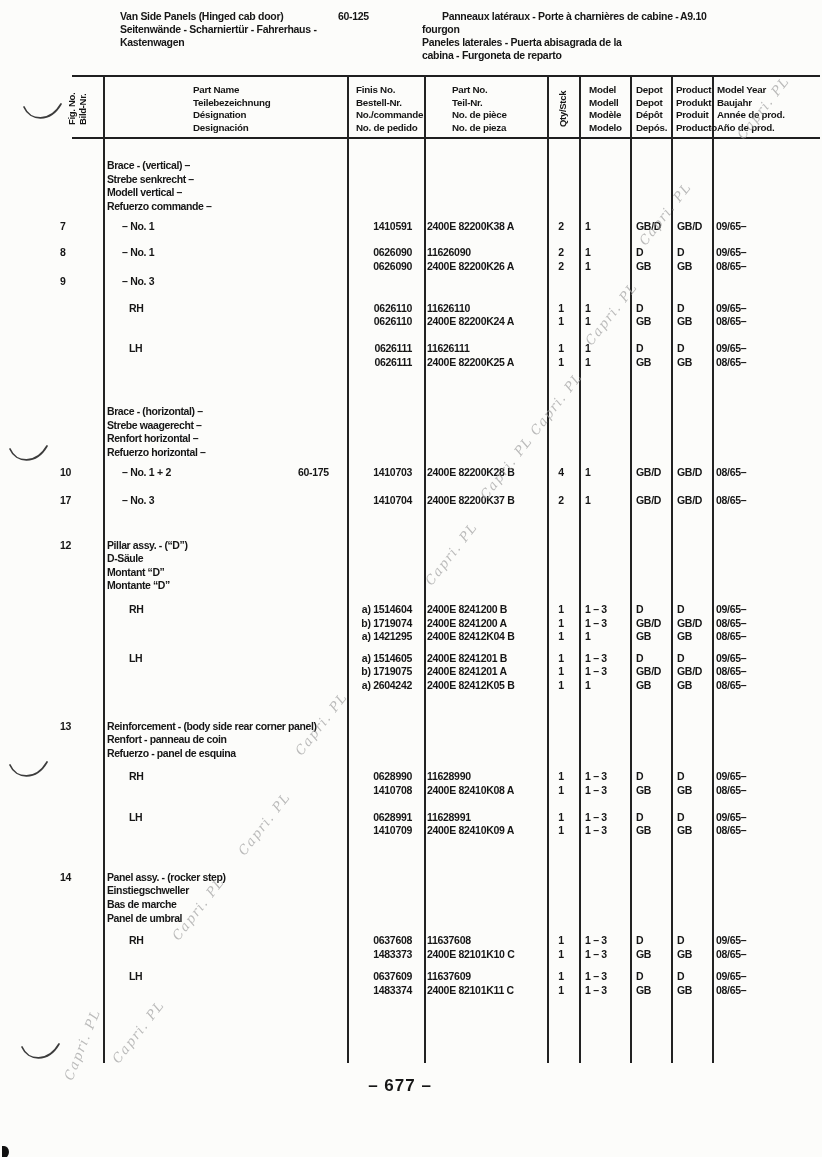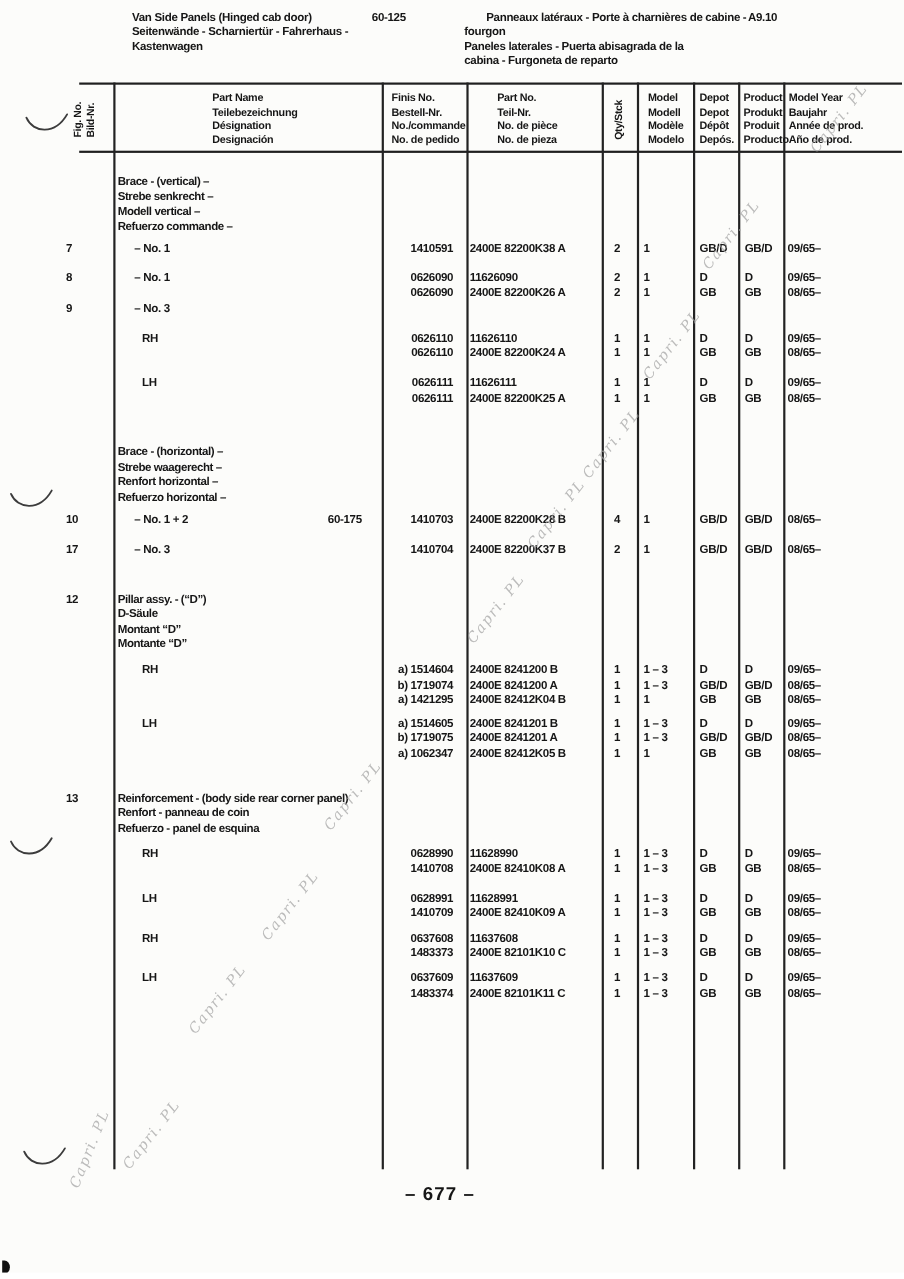--- a/index.html
+++ b/index.html
@@ -302,21 +302,21 @@
         <div class="pline">
           <span class="pc c-finis">b) 1719075</span>
           <span class="pc c-part">2400E 8241201 A</span>
           <span class="pc c-qty">1</span>
           <span class="pc c-model">1 – 3</span>
           <span class="pc c-depot">GB/D</span>
           <span class="pc c-product">GB/D</span>
           <span class="pc c-year">08/65–</span>
         </div>
         <div class="pline">
-          <span class="pc c-finis">a) 1062347</span>
+          <span class="pc c-finis">a) 2604242</span>
           <span class="pc c-part">2400E 82412K05 B</span>
           <span class="pc c-qty">1</span>
           <span class="pc c-model">1</span>
           <span class="pc c-depot">GB</span>
           <span class="pc c-product">GB</span>
           <span class="pc c-year">08/65–</span>
         </div>
       </div>
       <div class="row group" style="margin-top: 27px;">
         <span class="cf">13</span>
@@ -359,20 +359,29 @@
           <span class="pc c-year">09/65–</span>
         </div>
         <div class="pline">
           <span class="pc c-finis">1410709</span>
           <span class="pc c-part">2400E 82410K09 A</span>
           <span class="pc c-qty">1</span>
           <span class="pc c-model">1 – 3</span>
           <span class="pc c-depot">GB</span>
           <span class="pc c-product">GB</span>
           <span class="pc c-year">08/65–</span>
+        </div>
+      </div>
+      <div class="row group" style="margin-top: 33px;">
+        <span class="cf">14</span>
+        <div class="glines">
+          <div class="gl">Panel assy. - (rocker step)</div>
+          <div class="gl">Einstiegschweller</div>
+          <div class="gl">Bas de marche</div>
+          <div class="gl">Panel de umbral</div>
         </div>
       </div>
       <div class="row sub" style="margin-top: 9px;">
         <span class="cn">RH</span>
         <div class="pline">
           <span class="pc c-finis">0637608</span>
           <span class="pc c-part">11637608</span>
           <span class="pc c-qty">1</span>
           <span class="pc c-model">1 – 3</span>
           <span class="pc c-depot">D</span>

